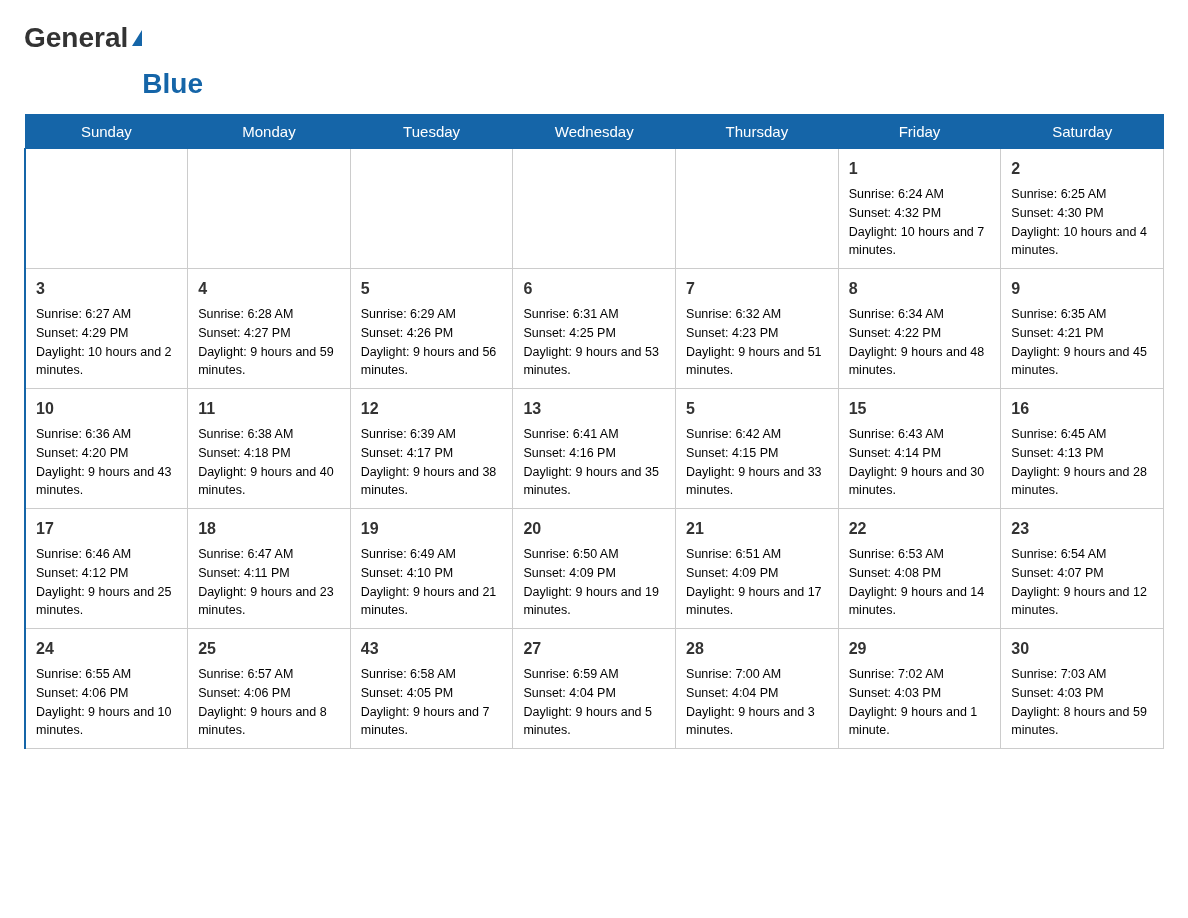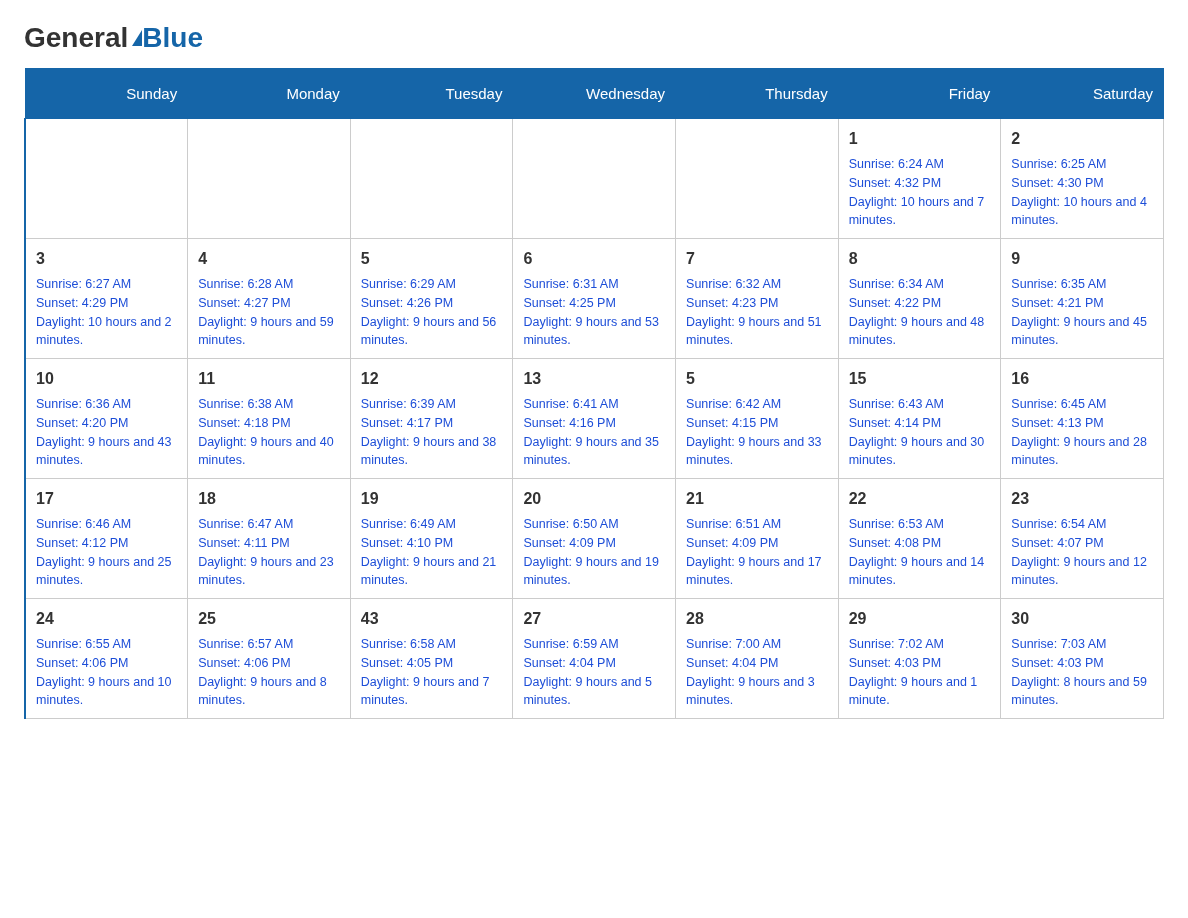--- a/index.html
+++ b/index.html
@@ -24,20 +24,21 @@
       font-size: 28px;
       font-weight: bold;
       color: #333;
       line-height: 1;
     }
     .logo-blue {
       font-size: 28px;
       font-weight: bold;
       color: #1565a8;
       line-height: 1;
+      margin-top: 46px;
     }
     .logo-triangle {
       display: inline-block;
       width: 0;
       height: 0;
       border-left: 10px solid transparent;
       border-bottom: 16px solid #1565a8;
       margin-left: 4px;
       vertical-align: middle;
     }
@@ -58,22 +59,22 @@
     .calendar-table {
       width: 100%;
       border-collapse: collapse;
       border: 1px solid #ccc;
     }
     .calendar-table thead tr th {
       background-color: #1565a8;
       color: #fff;
       font-size: 15px;
       font-weight: normal;
-      padding: 16px 10px;
-      text-align: right;
+      padding: 8px 10px;
+      text-align: center;
       border: 1px solid #1565a8;
     }
     .calendar-table tbody tr td {
       vertical-align: top;
       padding: 8px 10px;
       border: 1px solid #ccc;
       width: calc(100% / 7);
       height: 110px;
       font-size: 13px;
       color: #333;
@@ -81,21 +82,21 @@
     }
     .day-number {
       font-size: 16px;
       font-weight: bold;
       color: #333;
       display: block;
       margin-bottom: 4px;
     }
     .day-info {
       font-size: 12.5px;
-      color: #1d4ed8;
+      color: #000000;
       line-height: 1.5;
     }
     .empty-cell {
       background: #fff;
     }
     tbody tr td:first-child {
       border-left: 2px solid #1565a8;
     }
   </style>
 </head>

